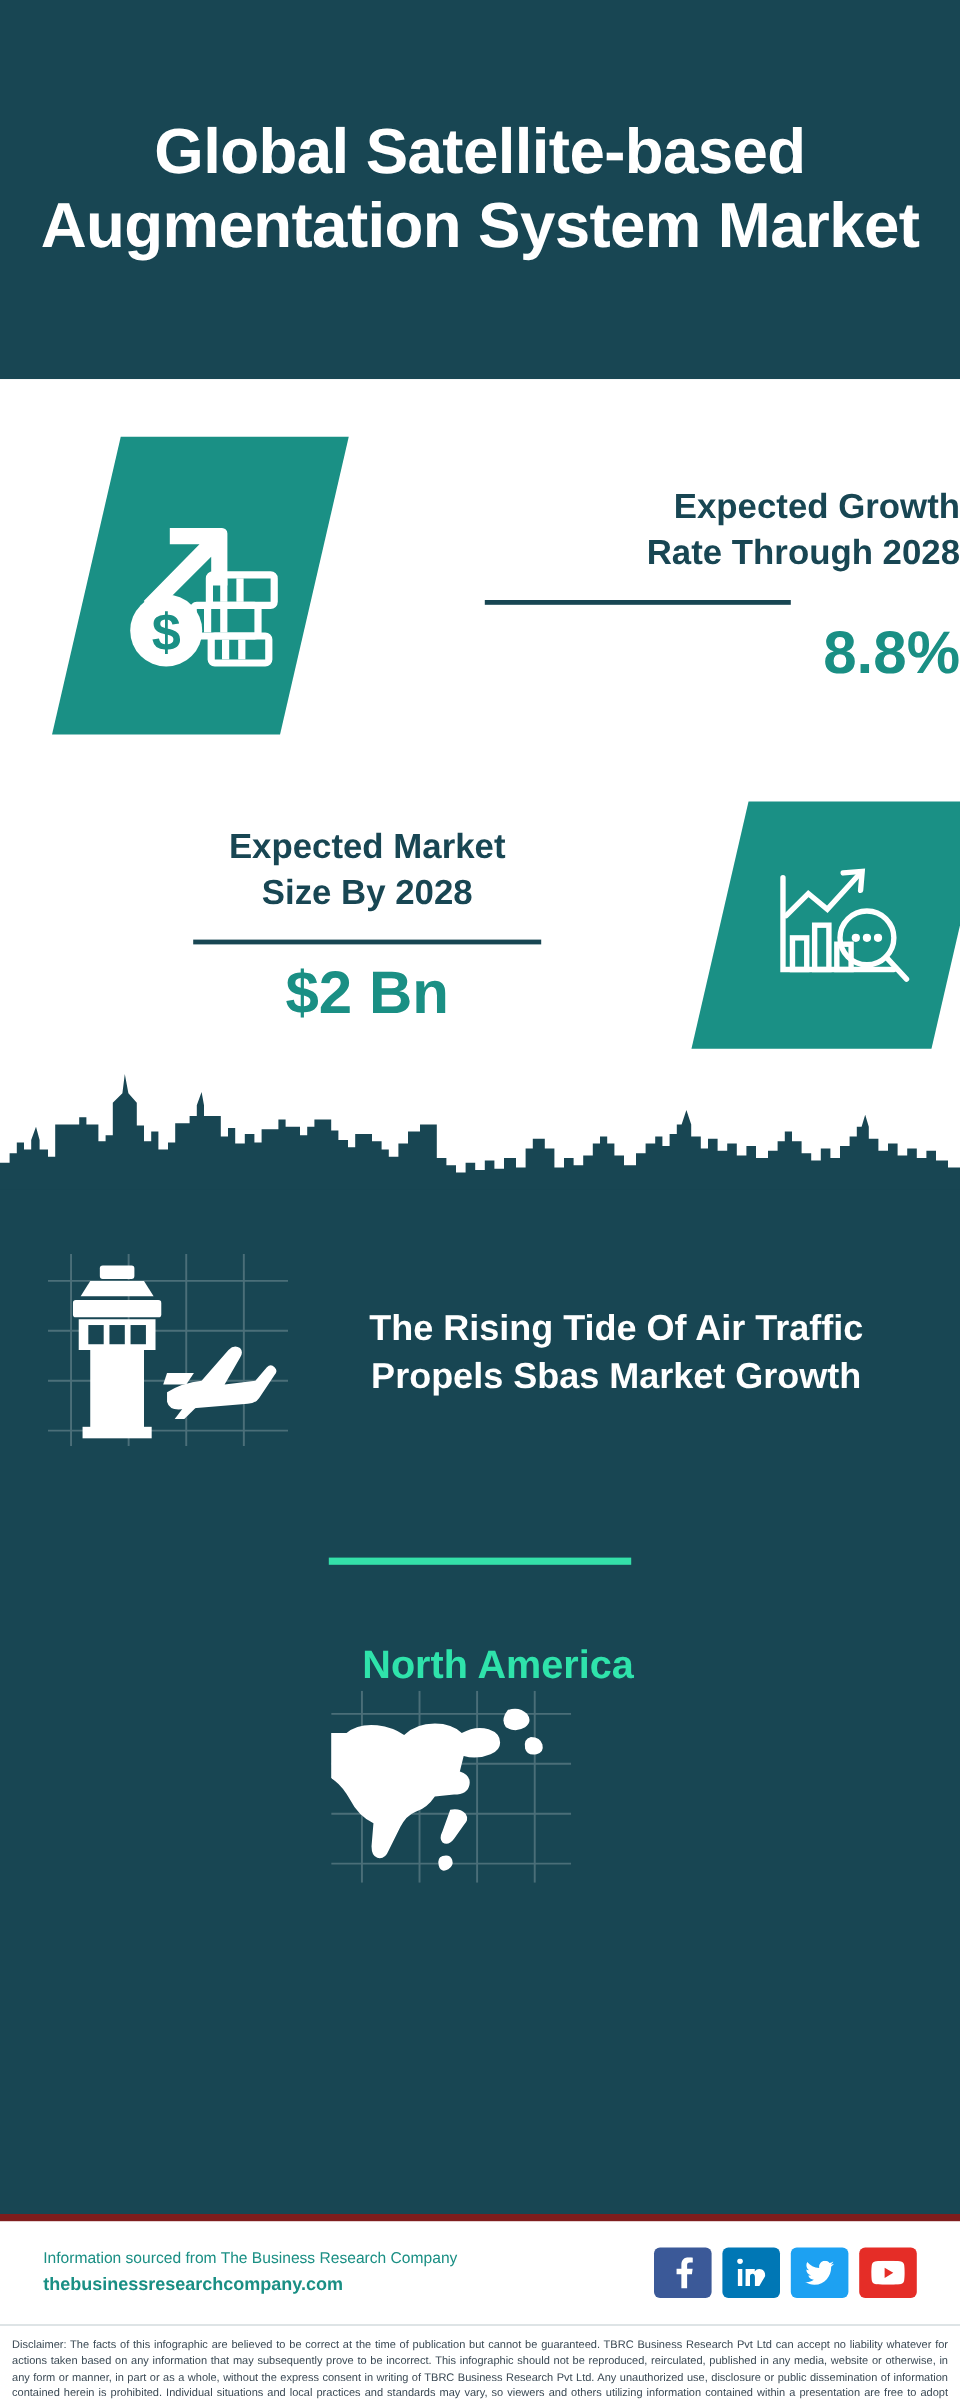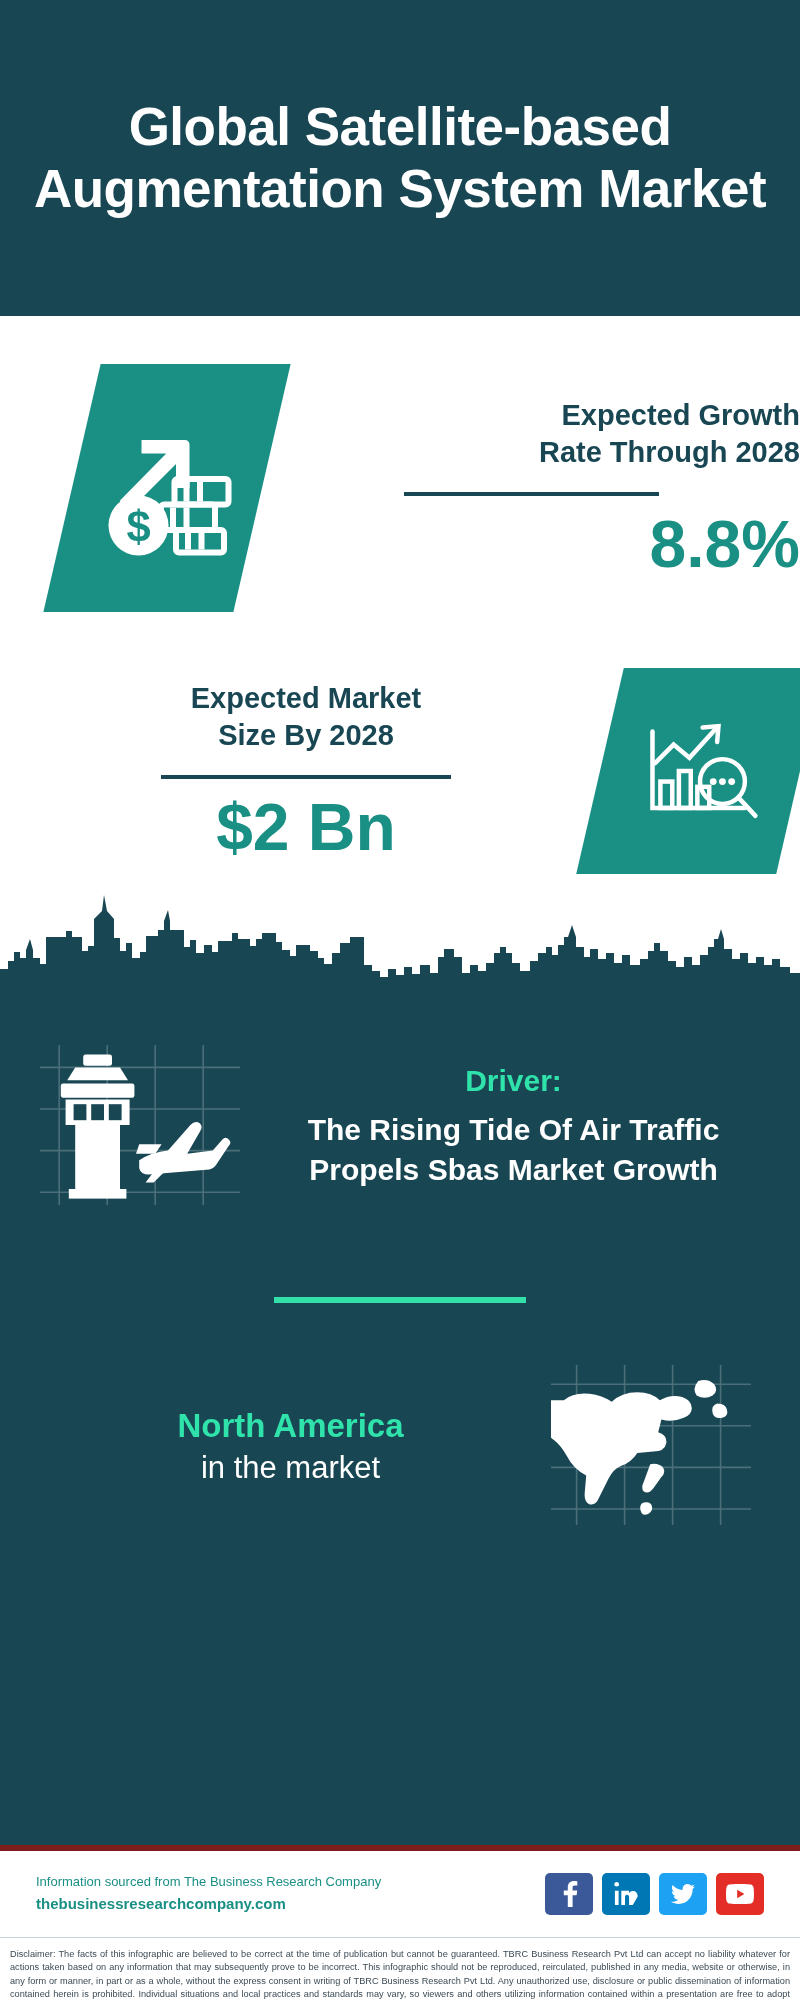--- a/index.html
+++ b/index.html
@@ -52,21 +52,21 @@
     font-size:29px;
     line-height:1.3;
   }
   .divider-dark {
     width:255px; height:4px; background:#184653;
     margin:20px auto 14px auto;
   }
   .stat-text .value {
     color:#1a8f84;
     font-weight:bold;
-    font-size:66px;
+    font-size:50px;
     line-height:1.05;
   }
   .stat-text-left { text-align:center; padding-left:22px; }
   .divider-dark.narrow { width:290px; }
 
   
   .dark-zone {
     position:relative;
     background:#184653;
     height:858px;
@@ -86,21 +86,21 @@
   }
   .driver-body {
     color:#ffffff; font-weight:bold; font-size:30px; line-height:1.32;
   }
 
   .mid-divider {
     width:252px; height:6px; background:#34e0a9;
     margin:88px auto 0 auto;
   }
 
-  .region-block { display:flex; align-items:center; padding-top:62px; }
+  .region-block { display:flex; align-items:center; padding-top:62px;flex-direction:column; }
   .region-text { flex:1; text-align:center; padding-left:30px; }
   .region-name { color:#2fe3ab; font-weight:bold; font-size:33px; line-height:1.3; }
   .region-sub { color:#ffffff; font-size:31px; line-height:1.3; font-weight:normal; }
   .map-icon { flex:0 0 auto; width:215px; margin-right:34px; }
 
   
   .source-bar {
     background:#ffffff;
     height:92px;
     display:flex; align-items:center;
@@ -238,34 +238,32 @@
           <rect x="43" y="37" width="8" height="10"></rect>
         </g>
         <g fill="#ffffff">
           <path d="M62 72 q8 -5 18 -6 l14 -16 q3 -3 6 -1 q2 2 0 5 l-8 14 l16 -2 l6 -7 q2 -2 4 0 q2 2 0 4 l-8 12 q-2 3 -6 3 l-36 3 q-5 0 -6 -4 z"></path>
           <path d="M62 62 h14 l-4 6 h-12 z"></path>
           <path d="M72 78 l-6 8 h5 l7 -7 z"></path>
         </g>
       </svg>
     </div>
     <div class="driver-text">
-      <div class="driver-title">Driver:</div>
       <div class="driver-body">
         <div>The Rising Tide Of Air Traffic</div>
         <div>Propels Sbas Market Growth</div>
       </div>
     </div>
   </div>
 
   <div class="mid-divider"></div>
 
   <div class="region-block">
     <div class="region-text">
       <div class="region-name">North America</div>
-      <div class="region-sub">in the market</div>
     </div>
     <div class="map-icon">
       <svg width="200" height="160" viewBox="0 0 125 100">
         <g stroke="#ffffff" stroke-width="1" opacity="0.22" fill="none">
           <path d="M16 0 V100 M46 0 V100 M76 0 V100 M106 0 V100"></path>
           <path d="M0 12 H125 M0 38 H125 M0 64 H125 M0 90 H125"></path>
         </g>
         <g fill="#ffffff">
           <path d="M8 22 q6 -5 16 -4 q8 1 14 5 q6 -6 16 -6 q9 0 14 5 q7 -4 14 -2 q6 2 6 7 q0 4 -5 6 q-7 3 -14 1 l-2 8 q6 2 5 7 q-1 5 -8 5 l-10 1 q-4 6 -10 8 q-5 2 -8 8 l-6 12 q-2 5 -6 4 q-3 -1 -3 -6 l1 -12 q-8 -4 -12 -12 q-4 -7 -8 -10 q-6 -4 -6 -12 q0 -8 2 -13 z"></path>
           <path d="M62 62 q5 -1 8 2 q2 3 -1 6 l-5 7 q-3 4 -6 2 q-2 -2 0 -6 z"></path>

